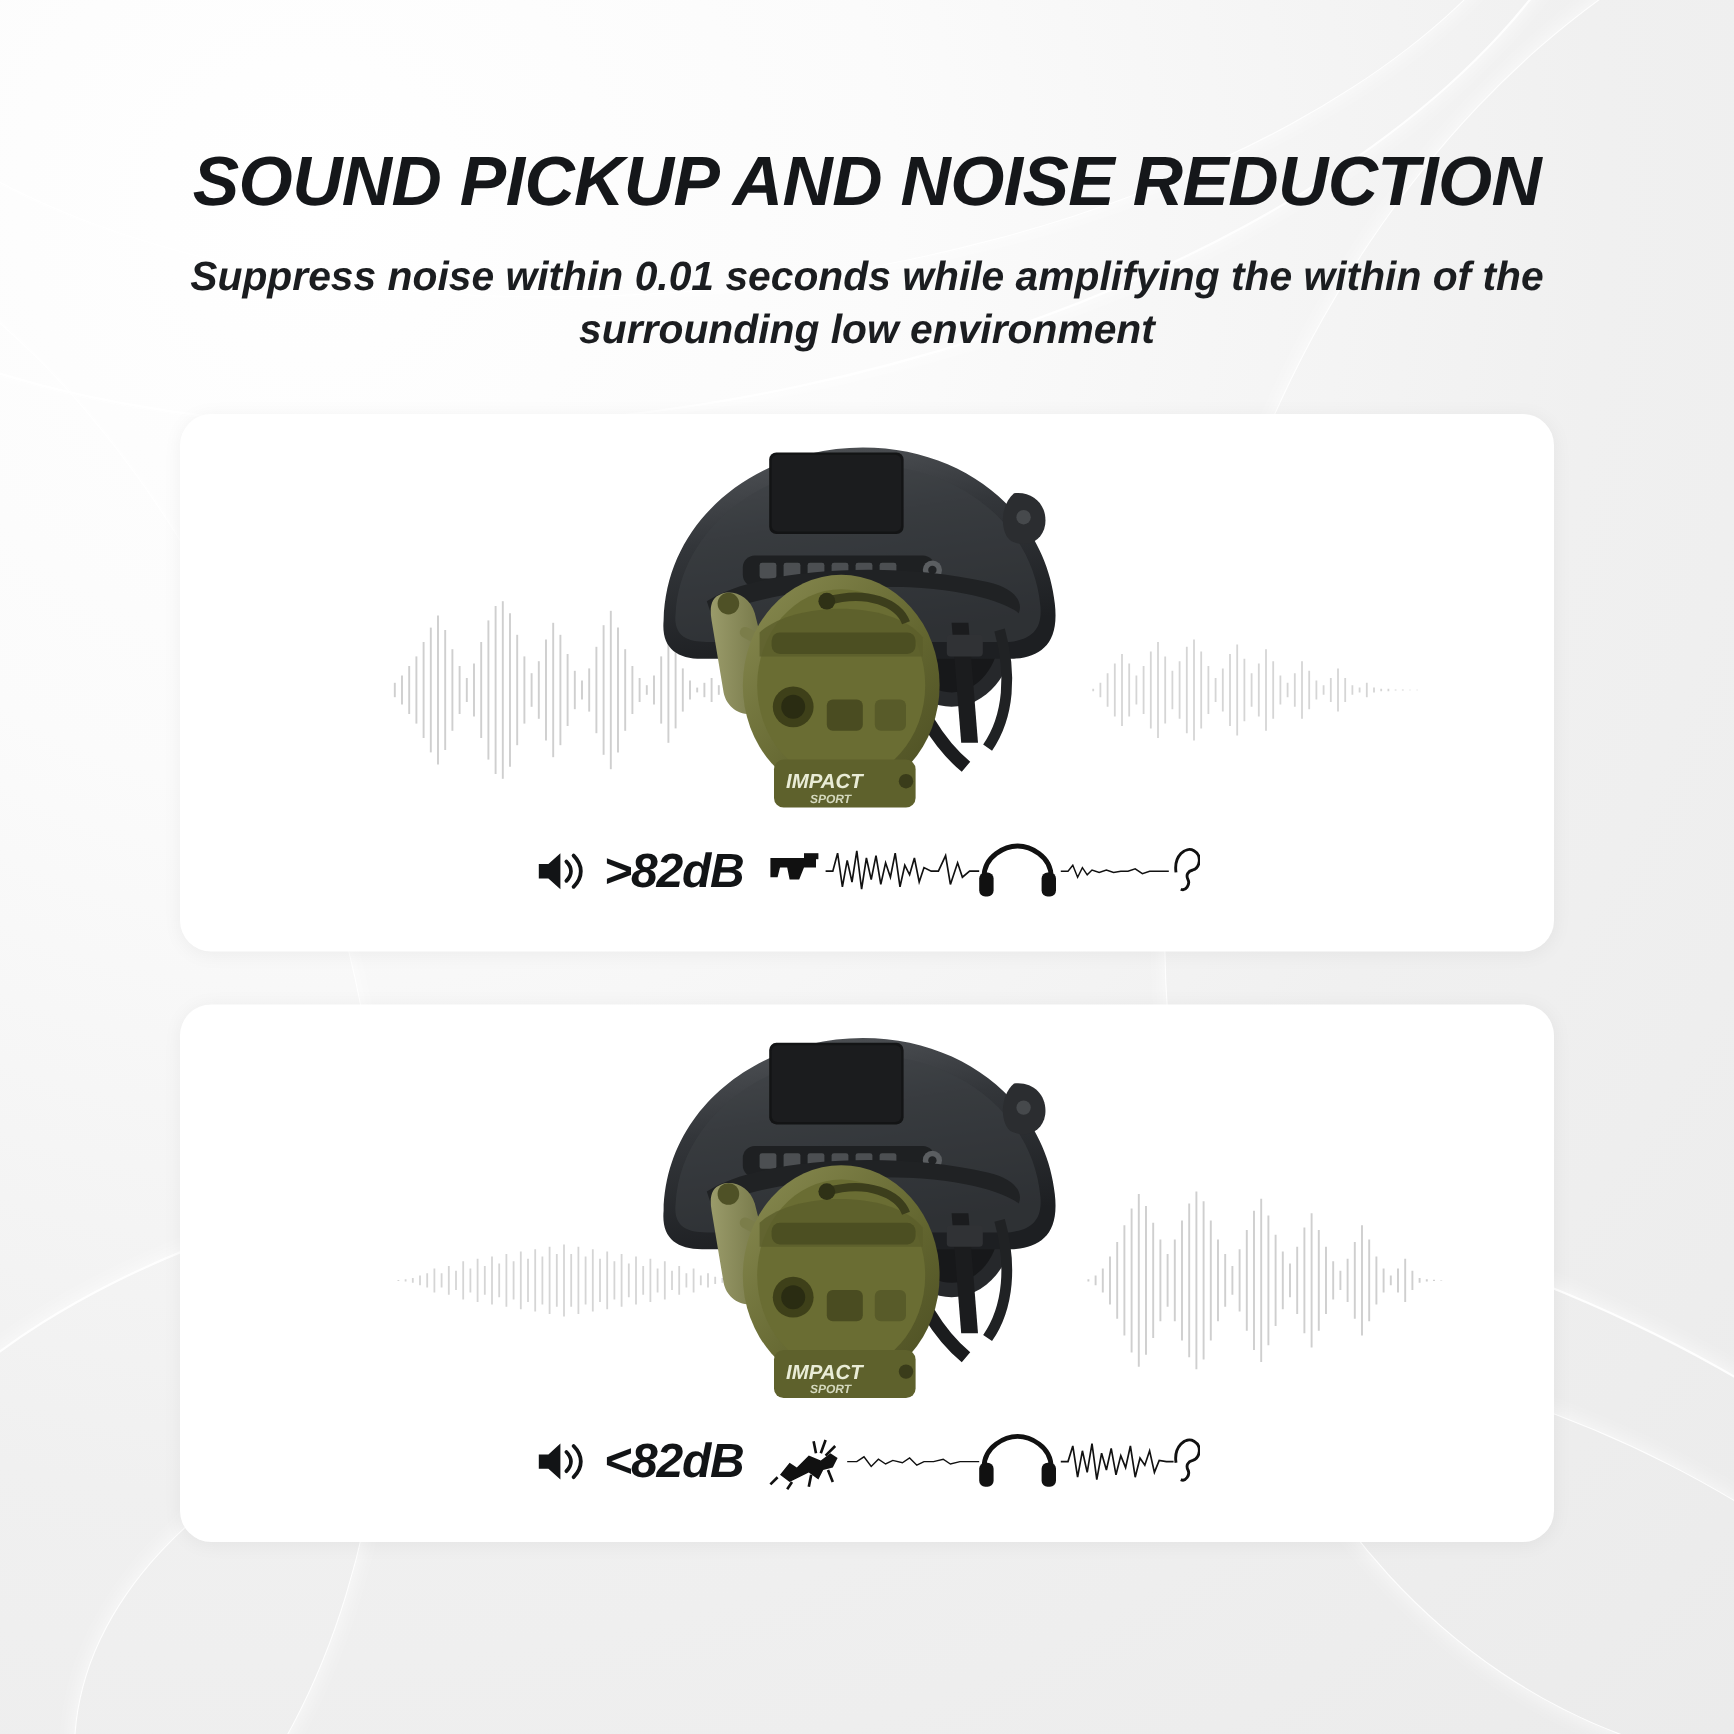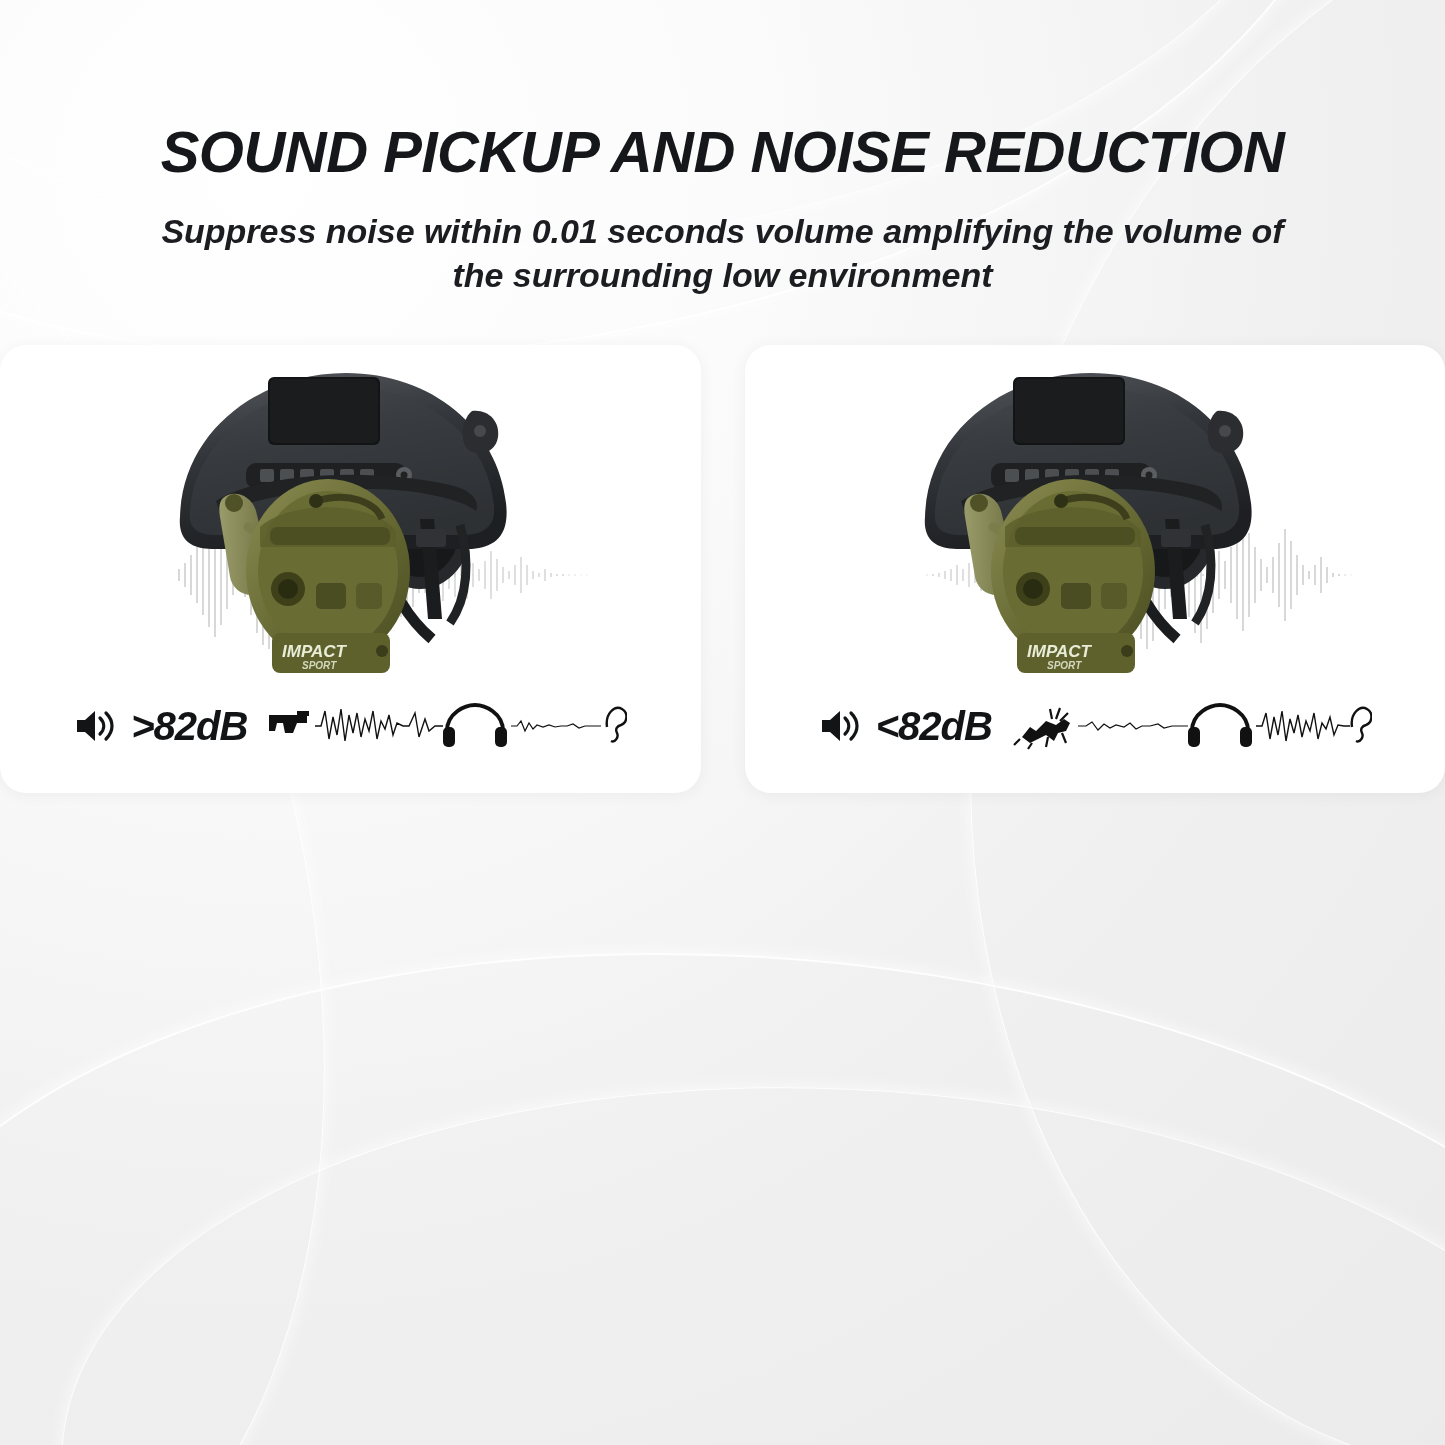--- a/index.html
+++ b/index.html
@@ -58,21 +58,21 @@
     font-weight: 700;
     color: #1b1d20;
     line-height: 1.3;
   }
 
   .cards {
     position: relative;
     z-index: 3;
     margin-top: 48px;
     display: flex;
-    flex-direction: row;
+    flex-direction: column;
     gap: 44px;
     align-items: center;
   }
   .card {
     width: 1145px;
     height: 448px;
     background: #ffffff;
     border-radius: 26px;
     box-shadow: 0 2px 16px rgba(0,0,0,0.05);
     position: relative;
@@ -131,21 +131,21 @@
 
   <div class="bg-swoosh sw1"></div>
   <div class="bg-swoosh sw2"></div>
   <div class="bg-swoosh sw3"></div>
   <div class="bg-swoosh sw4"></div>
   <div class="bg-swoosh sw5"></div>
   <div class="bg-swoosh sw6"></div>
 
   <div class="header">
     <h1 class="title">SOUND PICKUP AND NOISE REDUCTION</h1>
-    <p class="subtitle">Suppress noise within 0.01 seconds volume amplifying the volume of the surrounding low environment</p>
+    <p class="subtitle">Suppress noise within 0.01 seconds while amplifying the within of the surrounding low environment</p>
   </div>
 
   <div class="cards">
 
     <div class="card">
       <div class="scene">
 
         <div class="wave" style="left:175px; width:300px;">
           <svg width="300" height="160" viewBox="0 0 300 160">
             <g stroke="#cfcfcf" stroke-width="1.6">

